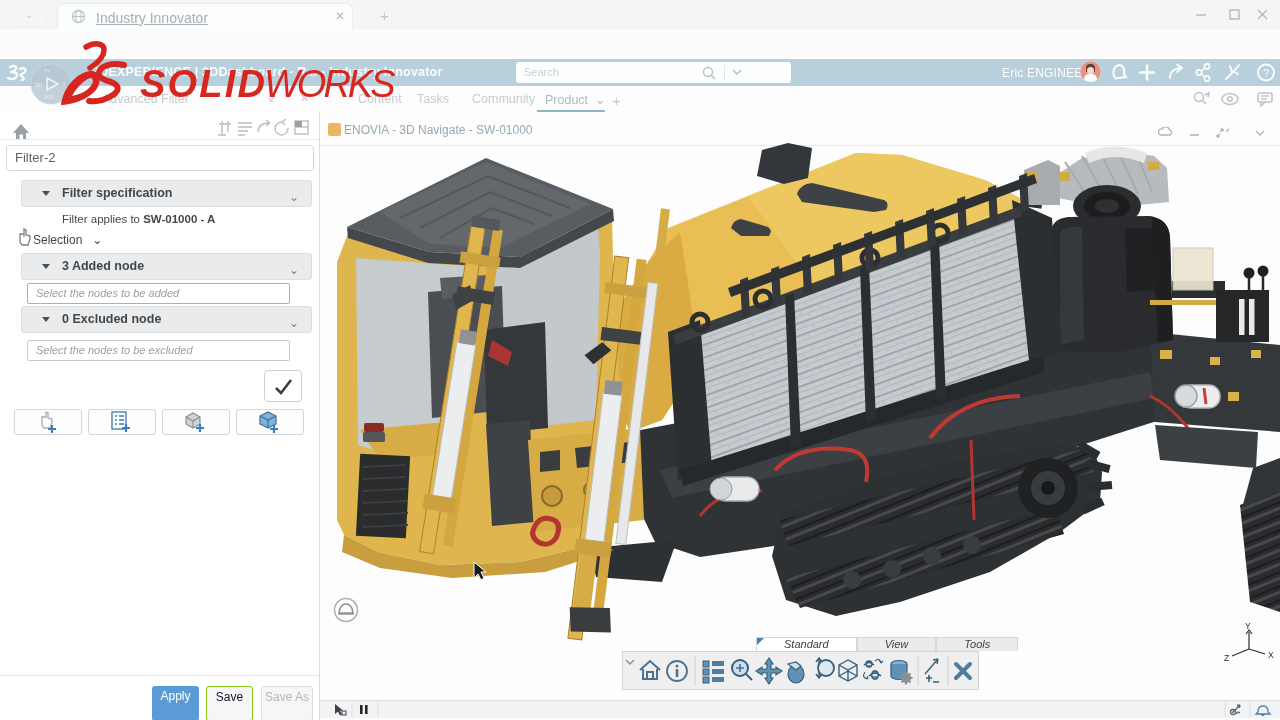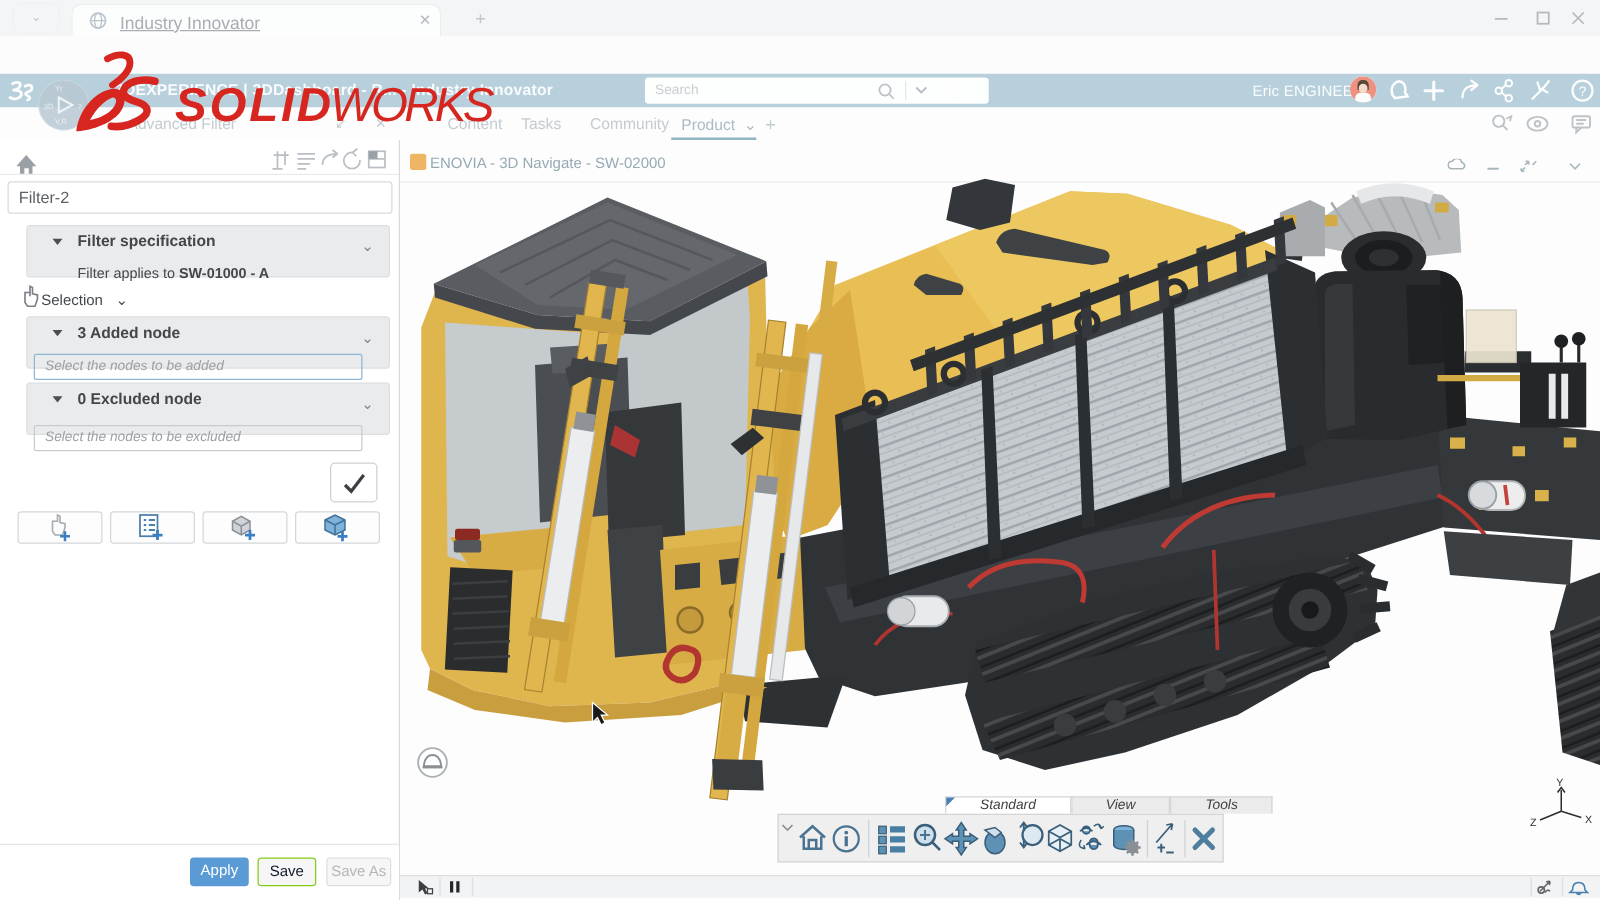--- a/index.html
+++ b/index.html
@@ -26,29 +26,29 @@
 #username { position:absolute; left:1002px; top:7px; color:#fbfdfd; font-size:12px; letter-spacing:.2px; }
 #avatar { position:absolute; left:1080px; top:2px; width:21px; height:21px; border-radius:50%; background:#f4f6f6; overflow:hidden;}
 
 #tabsrow { position:absolute; left:0; top:86px; width:1280px; height:26px; background:#fdfdfd; }
 .apptab { position:absolute; top:6px; font-size:12.5px; color:#c3ccd1; }
 #produl { position:absolute; left:537px; top:24px; width:68px; height:2px; background:#90b4c4; }
 
 #lpanel { position:absolute; left:0; top:112px; width:320px; height:608px; background:#fff; border-right:1px solid #d9dbdd; }
 #lphead { position:absolute; left:0; top:0; width:319px; height:28px; border-bottom:1px solid #e9eaeb; }
 #filter2 { position:absolute; left:6px; top:33px; width:308px; height:26px; border:1px solid #d7dadc; border-radius:3px; font-size:13px; color:#5c6165; line-height:24px; padding-left:8px; }
-.sechdr { position:absolute; left:21px; width:291px; height:42px; background:#e9ebec; border:1px solid #dcdee0; border-radius:3px; font-size:12.5px; font-weight:bold; color:#42474b; line-height:25px; }
+.sechdr { position:absolute; left:21px; width:291px; height:27px; background:#e9ebec; border:1px solid #dcdee0; border-radius:3px; font-size:12.5px; font-weight:bold; color:#42474b; line-height:25px; }
 .sechdr .tri { position:absolute; left:20px; top:10px; width:0; height:0; border-left:4px solid transparent; border-right:4px solid transparent; border-top:5px solid #4a4f53; }
 .sechdr .lbl { position:absolute; left:40px; }
 .sechdr .chev { position:absolute; right:12px; top:4px; color:#7d8286; font-weight:normal; font-size:12px;}
 .inpt { position:absolute; left:27px; width:263px; height:21px; border-radius:2px; font-size:11px; font-style:italic; color:#9aa0a4; line-height:19px; padding-left:8px; }
 #chkbtn { position:absolute; left:264px; top:258px; width:38px; height:32px; border:1px solid #cdd0d2; border-radius:4px; background:#fff; }
 .ibtn { position:absolute; top:297px; width:68px; height:26px; border:1px solid #d4d7d9; border-radius:3px; background:#fdfdfd; }
 #btnrow { position:absolute; left:0; top:563px; width:319px; height:45px; border-top:1px solid #e4e6e7; background:#fff; }
-.bbtn { position:absolute; top:10px; height:23px; font-size:12px; text-align:center; line-height:21px; border-radius:3px; }
+.bbtn { position:absolute; top:10px; height:35px; font-size:12px; text-align:center; line-height:21px; border-radius:3px; }
 
 #main { position:absolute; left:320px; top:112px; width:960px; height:608px; background:#fdfdfe; }
 #vtitle { position:absolute; left:0; top:6px; width:960px; height:28px; border-bottom:1px solid #e8eaeb; }
 #vtitletxt { position:absolute; left:24px; top:5px; font-size:12px; color:#96aab3; }
 #vticon { position:absolute; left:8px; top:5px; width:13px; height:13px; background:#e8a33d; border-radius:2px; opacity:.8;}
 
 #btabs { position:absolute; left:436px; top:525px; height:14px; font-size:11px; }
 .btab { float:left; height:14px; padding:0 27px; border:1px solid #d4d6d8; border-bottom:none; background:#ebebeb; color:#3c3f42; line-height:13px;font-style:italic; }
 #btoolbar { position:absolute; left:302px; top:539px; width:357px; height:39px; background:#efefef; border:1px solid #d2d5d7; }
 #statusbar { position:absolute; left:0; top:588px; width:960px; height:18px; background:#f2f3f4; border-top:1px solid #dcdee0; }
@@ -223,21 +223,21 @@
       <path d="M260,304 L268,300 L276,304 L276,312 L268,316 L260,312 Z" fill="#7fb2d9" stroke="#3f6f99" stroke-width="1.2"></path>
       <path d="M260,304 L268,308 L276,304 M268,308 L268,316" fill="none" stroke="#3f6f99" stroke-width="1.2"></path>
       <path d="M274,313 L274,321 M270,317 L278,317" stroke="#3a7fc1" stroke-width="2.2"></path>
     </g>
   </svg>
 </div>
 
 <div id="main">
   <div id="vtitle">
     <div id="vticon"></div>
-    <div id="vtitletxt">ENOVIA - 3D Navigate - SW-02000</div>
+    <div id="vtitletxt">ENOVIA - 3D Navigate - SW-01000</div>
     <svg style="position:absolute;left:838px;top:9px;" width="112" height="12" viewBox="0 0 112 12">
       <g fill="none" stroke="#a9b6bc" stroke-width="1.3">
         <path d="M3,8 a3,3 0 0 1 1,-6 a4,4 0 0 1 7.5,1 a2.6,2.6 0 0 1 0.5,5 Z"></path>
         <line x1="32" y1="8" x2="41" y2="8" stroke-width="1.6"></line>
         <path d="M62,5 L65,2 M65,2 L62.5,2 M65,2 L65,4.5 M62,7 L59,10 M59,10 L61.5,10 M59,10 L59,7.5 M68,5 L71,2" transform="translate(0,0)"></path>
         <path d="M98,4 L102,8 L106,4"></path>
       </g>
     </svg>
   </div>
   <div id="btabs">

